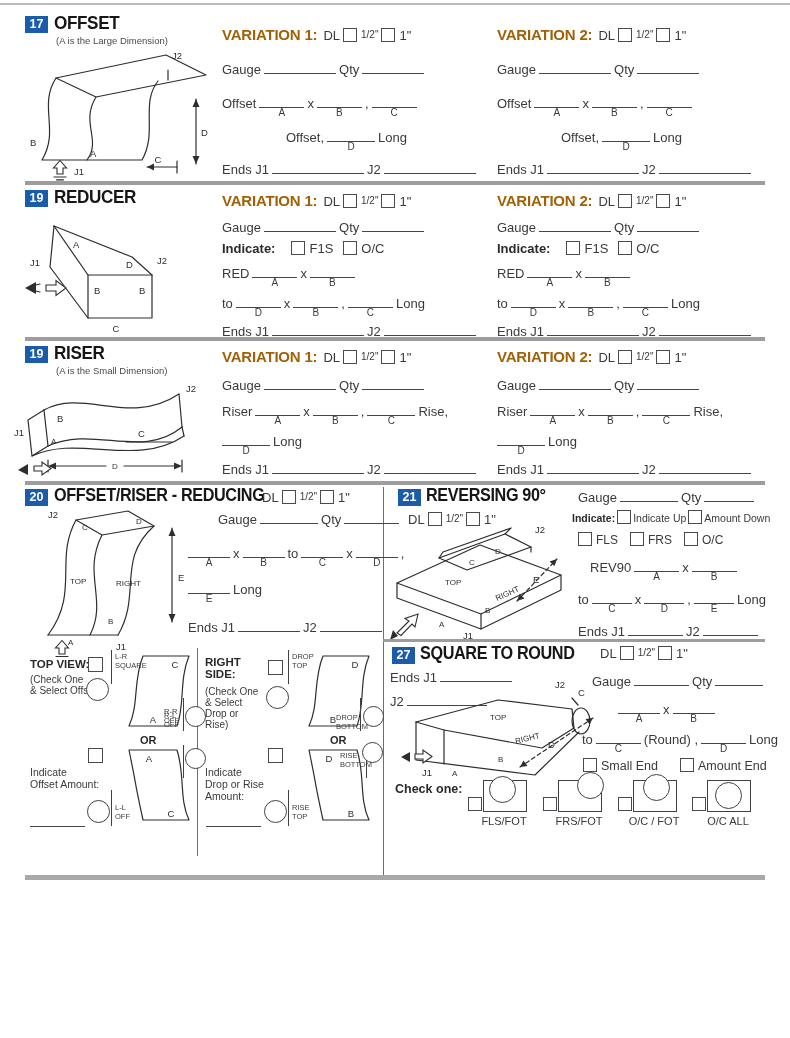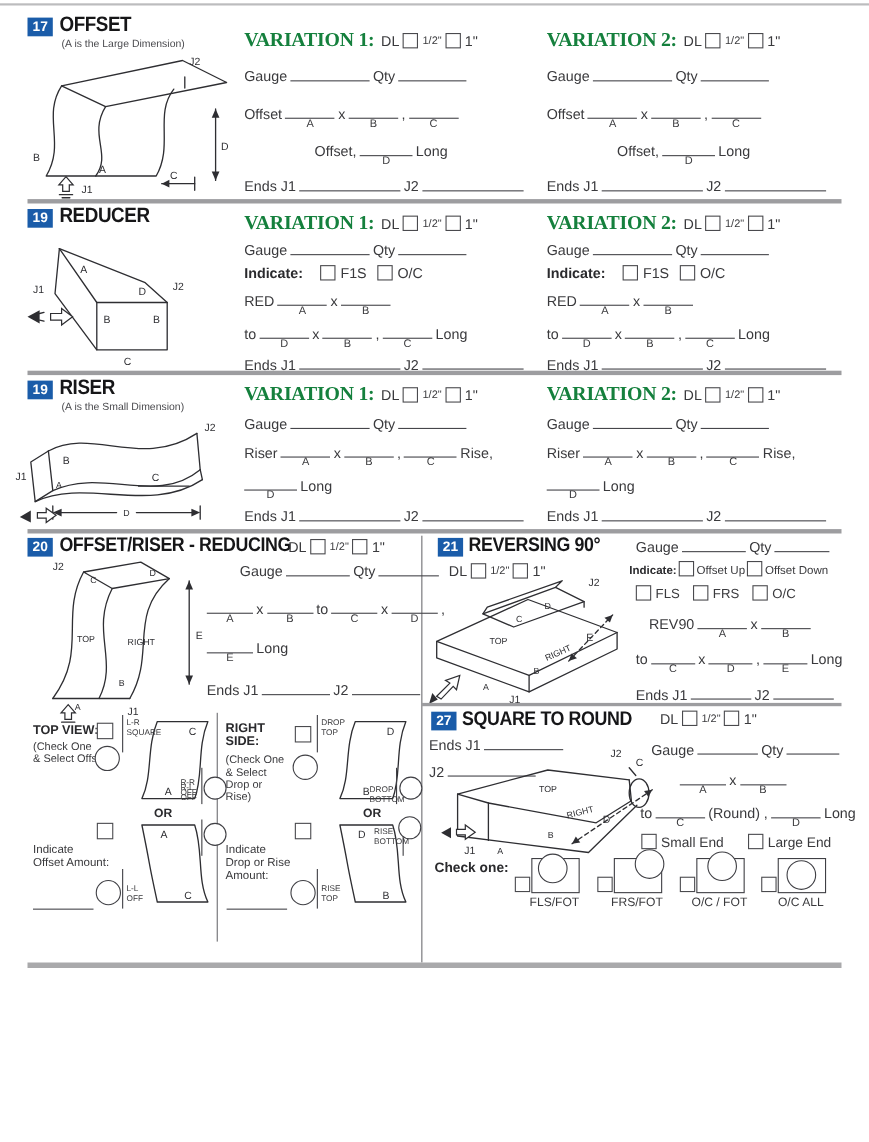--- a/index.html
+++ b/index.html
@@ -1,20 +1,20 @@
 <!DOCTYPE html>
 <html><head>
 <meta charset="utf-8">
 <style>
   html,body{margin:0;padding:0;background:#fff;}
   body{width:790px;height:1038px;position:relative;overflow:hidden;
        font-family:"Liberation Sans",sans-serif;color:#3a3a3d;}
   .t{position:absolute;white-space:nowrap;font-size:13px;color:#3a3a3d;}
   .bold{font-weight:bold;color:#2a2a2d;}
-  .vh{color:#15803d;font-weight:bold;font-size:18px;letter-spacing:-.2px;margin-right:6px;font-family:Liberation Serif, serif;}
+  .vh{color:#a16207;font-weight:bold;font-size:15px;letter-spacing:-.2px;margin-right:6px;}
   .badge{position:absolute;width:23px;height:17px;background:#1a5ca9;color:#fff;font-weight:bold;
          font-size:12.5px;text-align:center;line-height:17px;}
   .stitle{position:absolute;font-weight:800;font-size:19px;color:#161618;letter-spacing:-.4px;
           transform:scaleX(.9);transform-origin:left;white-space:nowrap;}
   .ssub{position:absolute;font-size:9.5px;color:#4a4a4e;white-space:nowrap;}
   .hr{position:absolute;background:#9d9da0;}
   .vl{position:absolute;background:#6e6e72;width:1px;}
   .blank{display:inline-block;border-bottom:1.4px solid #45454a;position:relative;height:4px;margin:0 3px;}
   .blank .sub{position:absolute;left:0;right:0;top:4px;font-size:10px;font-style:normal;text-align:center;color:#3a3a3d;}.w40{width:40px}.w42{width:42px}.w45{width:45px}.w48{width:48px}.w50{width:50px}
   .w55{width:55px}.w58{width:58px}.w62{width:62px}.w72{width:72px}.w80{width:80px}.w92{width:92px}
@@ -373,21 +373,21 @@
     <text x="78" y="118">J1</text>
     <text x="150" y="12">J2</text>
     <path class="fl" d="M5,119 L13,115 L8,109 Z"></path>
     <path class="wh" d="M12,112 L24,100 L20,97.5 L33,93 L30,106 L27,103 L16,114.5 Z"></path>
   </svg>
 
   <div class="t" style="left:578px;top:490px">
     <span>Gauge</span><span class="blank w58"></span><span>Qty</span><span class="blank w50"></span>
   </div>
   <div class="t" style="left:572px;top:510px;font-size:10.5px">
-    <span class="bold">Indicate:</span><span class="cb" style="margin:0 2px"></span><span>Offset Up</span><span class="cb" style="margin:0 2px"></span><span>Offset Down</span>
+    <span class="bold">Indicate:</span><span class="cb" style="margin:0 2px"></span><span>Indicate Up</span><span class="cb" style="margin:0 2px"></span><span>Amount Down</span>
   </div>
   <div class="t" style="left:578px;top:532px;font-size:12px">
     <span class="cb" style="margin-left:0"></span><span>FLS</span><span class="cb" style="margin-left:12px"></span><span>FRS</span><span class="cb" style="margin-left:12px"></span><span>O/C</span>
   </div>
   <div class="t" style="left:590px;top:560px">
     <span>REV90</span><span class="blank w45"><i class="sub">A</i></span><span>x</span><span class="blank w45"><i class="sub">B</i></span>
   </div>
   <div class="t" style="left:578px;top:592px">
     <span>to</span><span class="blank w40"><i class="sub">C</i></span><span>x</span><span class="blank w40"><i class="sub">D</i></span><span>,</span><span class="blank w40"><i class="sub">E</i></span><span>Long</span>
   </div>
@@ -437,21 +437,21 @@
   <div class="t" style="left:592px;top:674px">
     <span>Gauge</span><span class="blank w55"></span><span>Qty</span><span class="blank w48"></span>
   </div>
   <div class="t" style="left:618px;top:702px">
     <span class="blank w42" style="margin-left:0"><i class="sub">A</i></span><span>x</span><span class="blank w42"><i class="sub">B</i></span>
   </div>
   <div class="t" style="left:582px;top:732px">
     <span>to</span><span class="blank w45"><i class="sub">C</i></span><span>(Round) ,</span><span class="blank w45"><i class="sub">D</i></span><span>Long</span>
   </div>
   <div class="t" style="left:583px;top:758px;font-size:12.5px">
-    <span class="cb" style="margin-left:0"></span><span>Small End</span><span class="cb" style="margin-left:22px"></span><span>Large End</span>
+    <span class="cb" style="margin-left:0"></span><span>Small End</span><span class="cb" style="margin-left:22px"></span><span>Amount End</span>
   </div>
 
   <div class="t bold" style="left:395px;top:782px;font-size:12.5px">Check one:</div>
 
   <div class="cbx" style="left:468px;top:797px;width:12px;height:12px"></div>
   <div class="obox" style="left:483px;top:780px"></div>
   <div class="circ" style="left:489px;top:776px;width:25px;height:25px"></div>
   <div class="ocap" style="left:469px;top:815px">FLS/FOT</div>
 
   <div class="cbx" style="left:543px;top:797px;width:12px;height:12px"></div>

